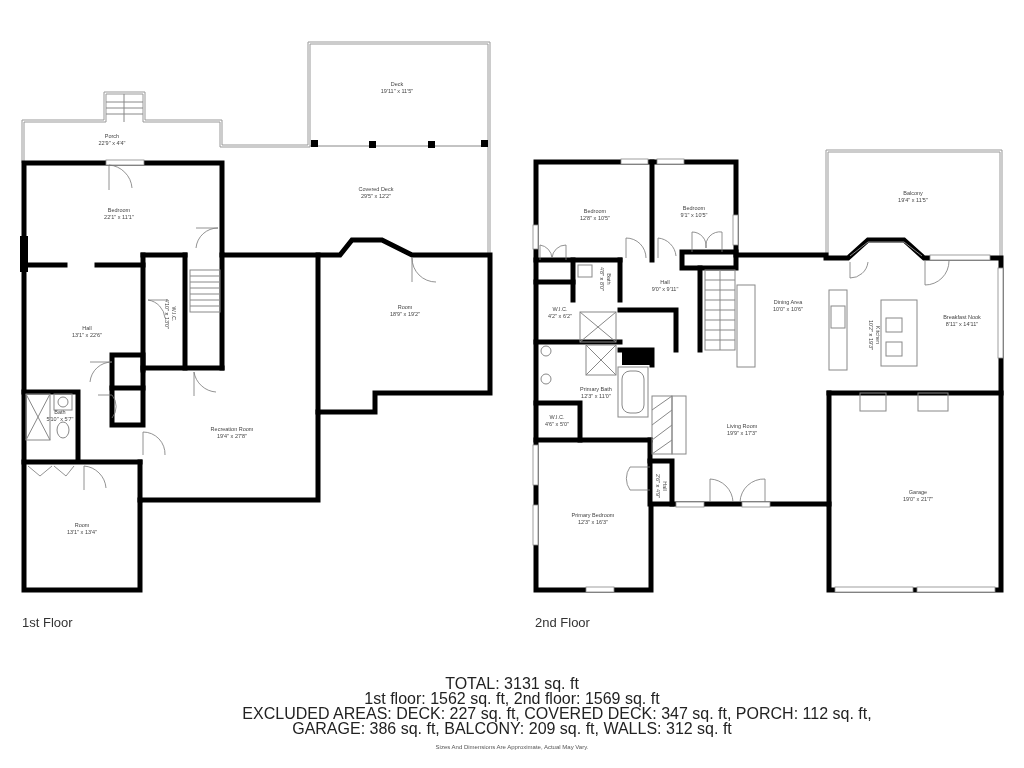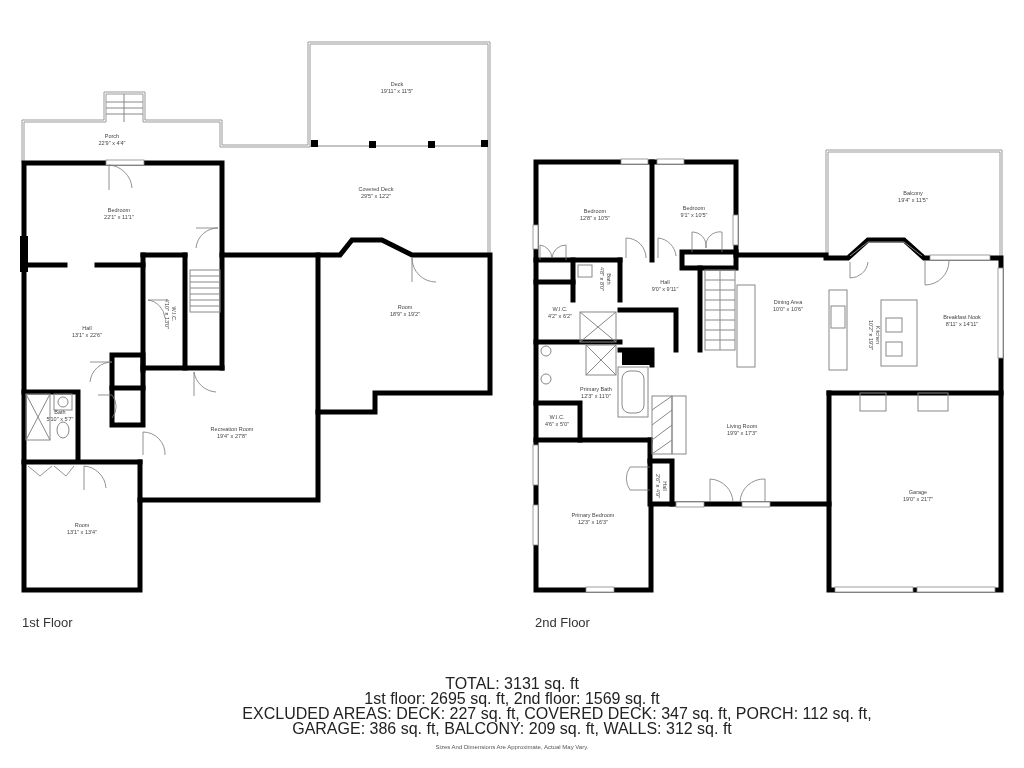--- a/index.html
+++ b/index.html
@@ -272,16 +272,16 @@
   </div>
 <div class="room-label" style="left:918px;top:489px;">
     <div>Garage</div>
     <div>19'0" x 21'7"</div>
   </div>
 
 <div class="floor-label" style="left:22px;top:615px;">1st Floor</div>
 <div class="floor-label" style="left:535px;top:615px;text-align:right;">2nd Floor</div>
 
 <div class="summary total" style="top:675px;">TOTAL: 3131 sq. ft</div>
-<div class="summary line" style="top:690px;">1st floor: 2695 sq. ft, 2nd floor: 1569 sq. ft</div>
+<div class="summary line" style="top:690px;">1st floor: 1562 sq. ft, 2nd floor: 1569 sq. ft</div>
 <div class="summary line" style="top:705px;padding-left:45px;">EXCLUDED AREAS: DECK: 227 sq. ft, COVERED DECK: 347 sq. ft, PORCH: 112 sq. ft,</div>
 <div class="summary line" style="top:720px;">GARAGE: 386 sq. ft, BALCONY: 209 sq. ft, WALLS: 312 sq. ft</div>
 <div class="summary disclaimer" style="top:744px;">Sizes And Dimensions Are Approximate, Actual May Vary.</div>
 
 </body></html>

